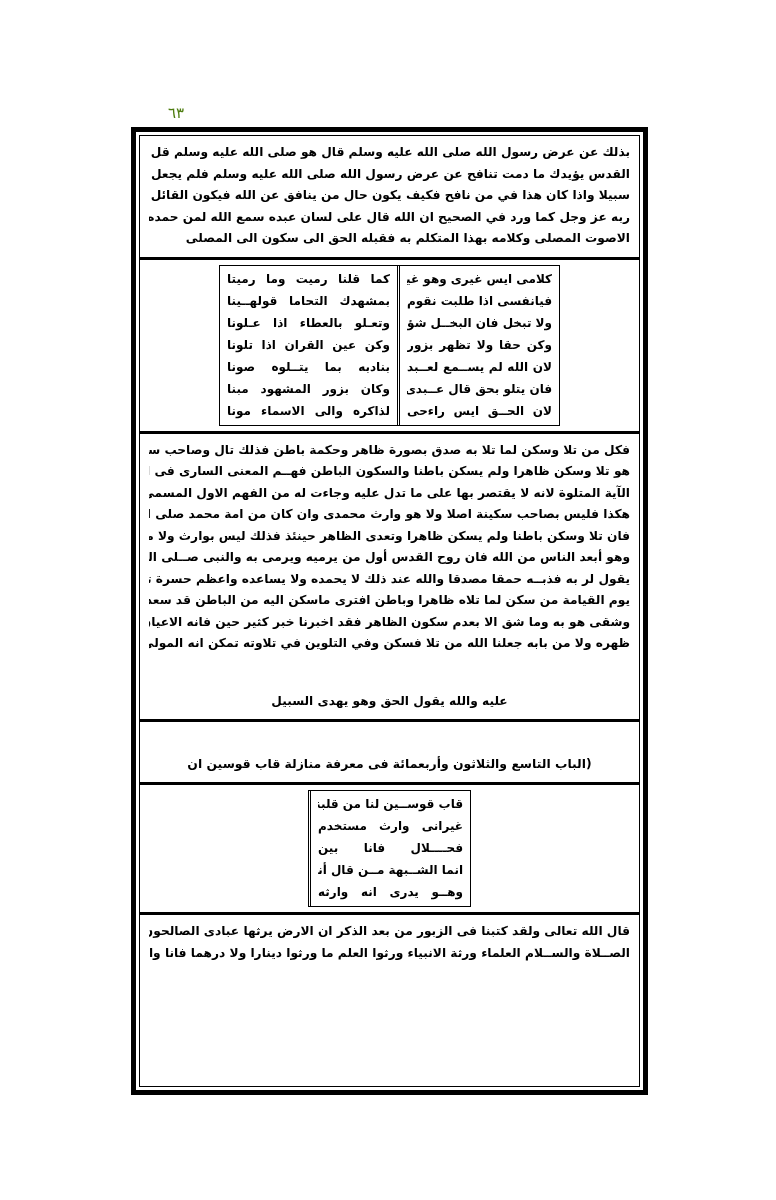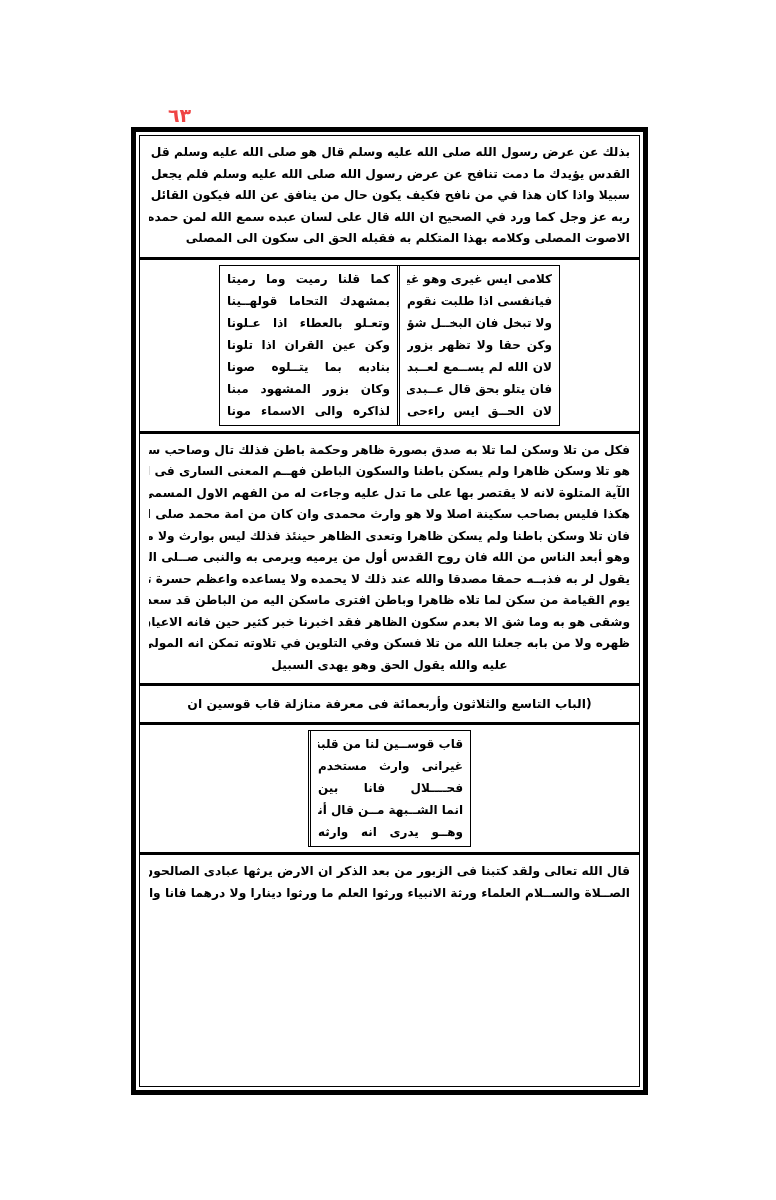--- a/index.html
+++ b/index.html
@@ -14,23 +14,23 @@
     position: relative;
     font-family: "DejaVu Sans", "Liberation Sans", sans-serif;
     overflow: hidden;
   }
 
   
   .page-number {
     position: absolute;
     top: 104px;
     left: 168px;
-    font-size: 19px;
-    font-weight: 700;
-    color: #ef4444;
+    font-size: 15px;
+    font-weight: 400;
+    color: #4d7c0f;
     letter-spacing: 1px;
     font-family: "DejaVu Sans", sans-serif;
   }
 
   
   .frame-outer {
     position: absolute;
     top: 127px;
     left: 131px;
     width: 517px;
@@ -67,20 +67,21 @@
     line-height: 21.5px;
     color: #000;
     font-weight: 600;
     direction: rtl;
     font-family: "DejaVu Sans", sans-serif;
     letter-spacing: -0.2px;
     overflow: hidden;
   }
   .prose-line.last {
     text-align-last: center;
+    margin-top: 36px;
   }
   .prose-line.lastright {
     text-align-last: right;
   }
 
   
   .rule-double {
     border-top: 2.5px solid #000;
     border-bottom: 1px solid #000;
     height: 3px;
@@ -141,20 +142,21 @@
   .chapter-line {
     display: block;
     font-size: 12.4px;
     line-height: 21px;
     font-weight: 700;
     color: #000;
     direction: rtl;
     white-space: nowrap;
     font-family: "DejaVu Sans", sans-serif;
     letter-spacing: -0.2px;
+    margin-top: 24px;
   }
 </style>
 </head>
 <body>
 
 <div class="page-number">٦٣</div>
 
 <div class="frame-outer">
   <div class="frame-inner">
 

